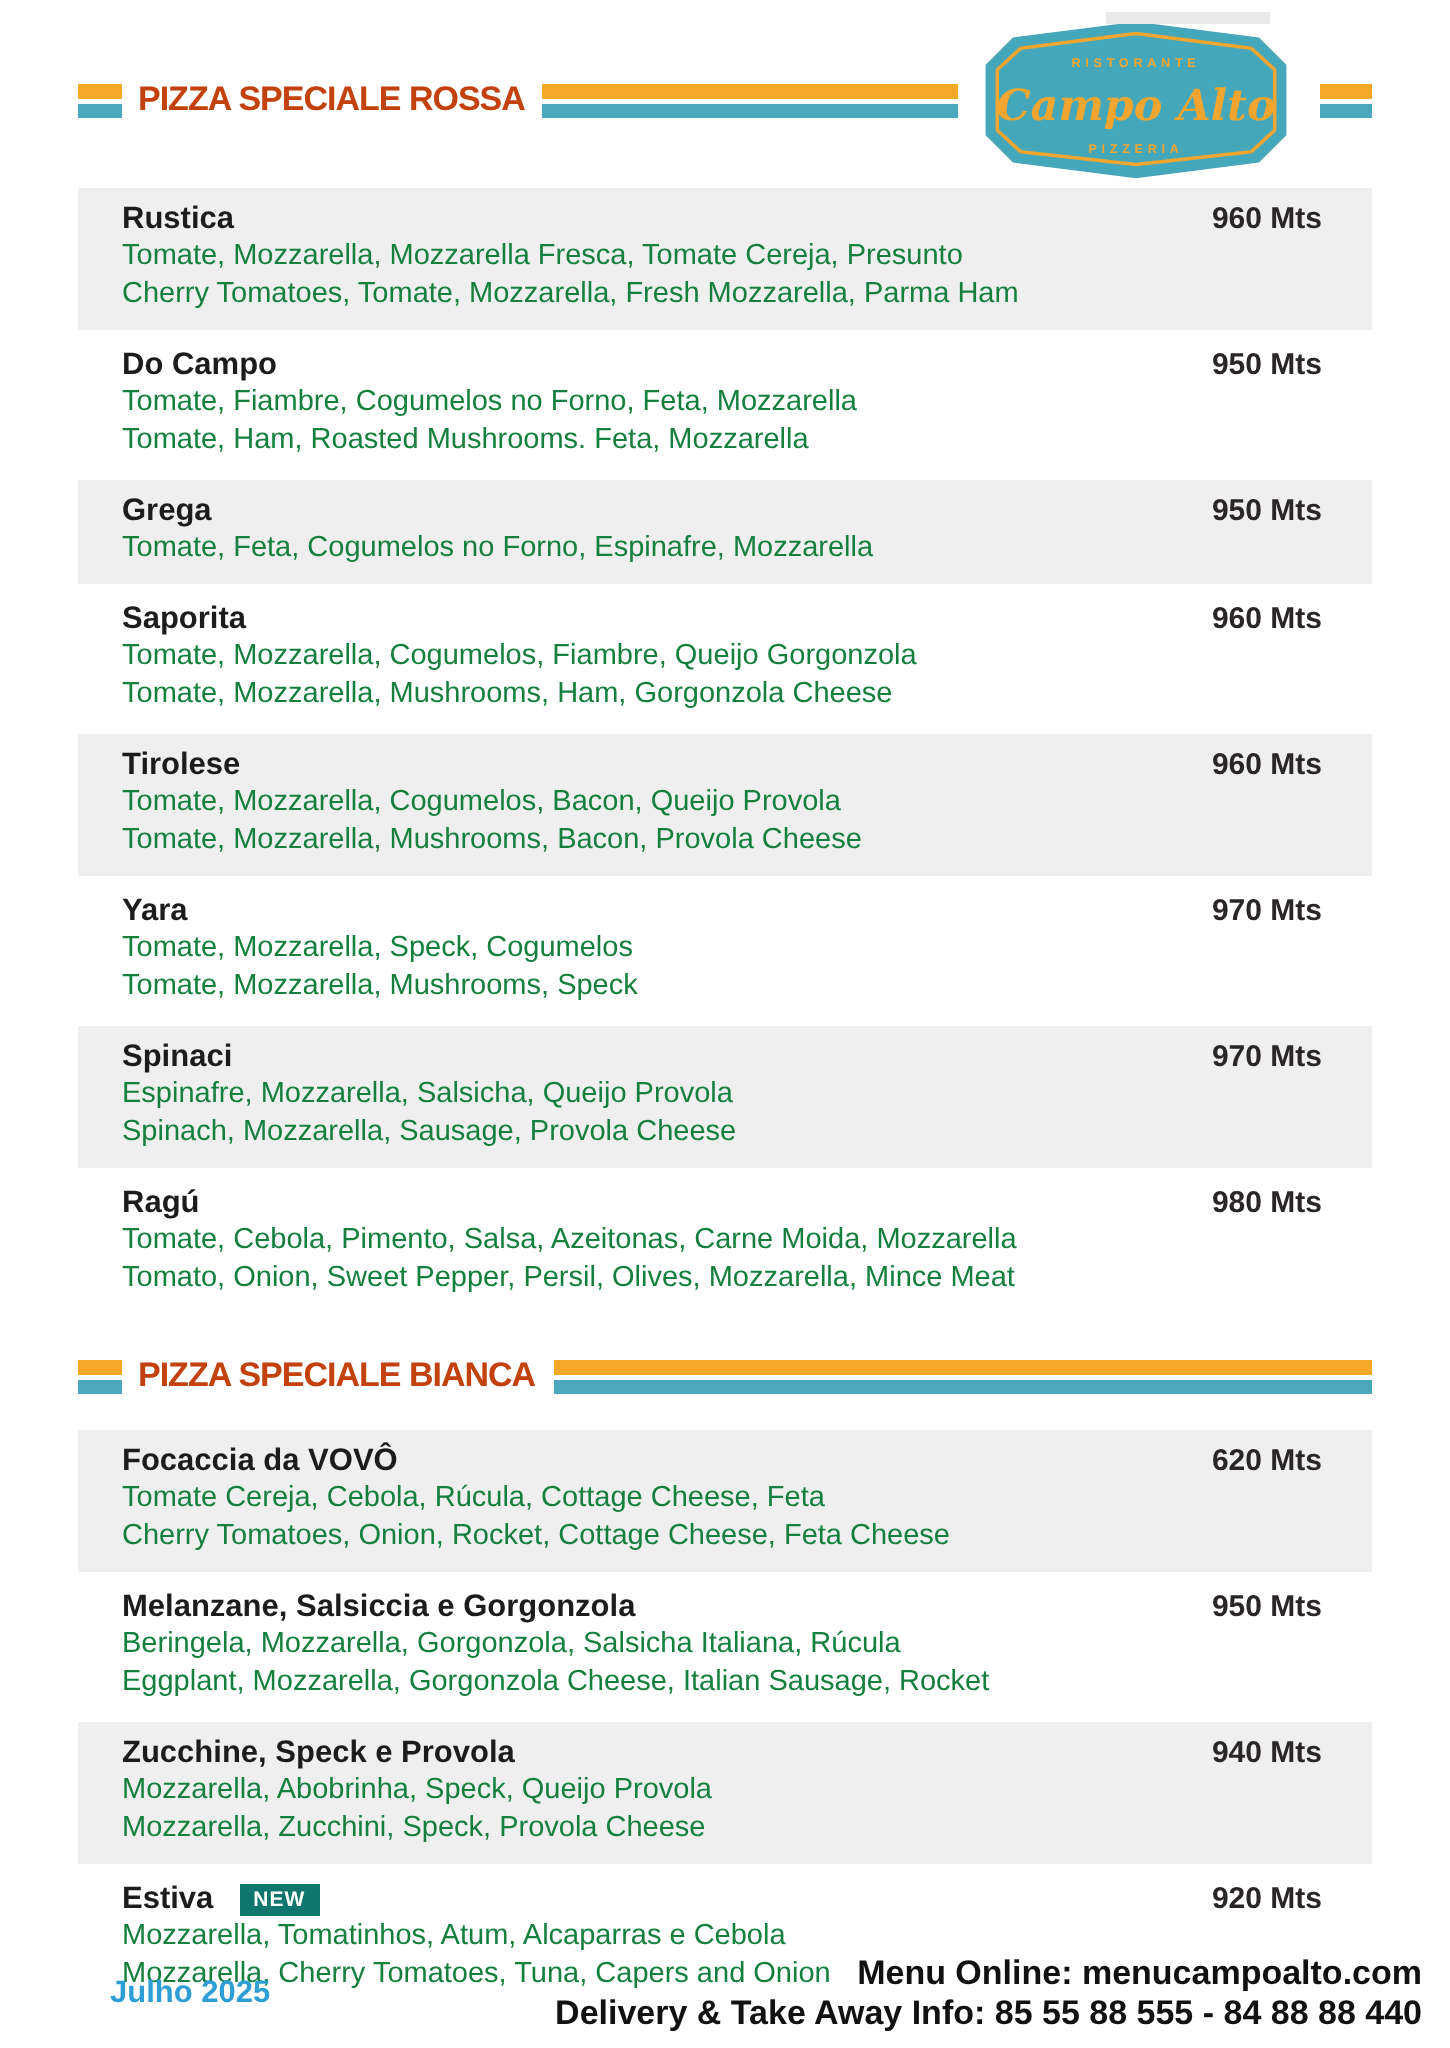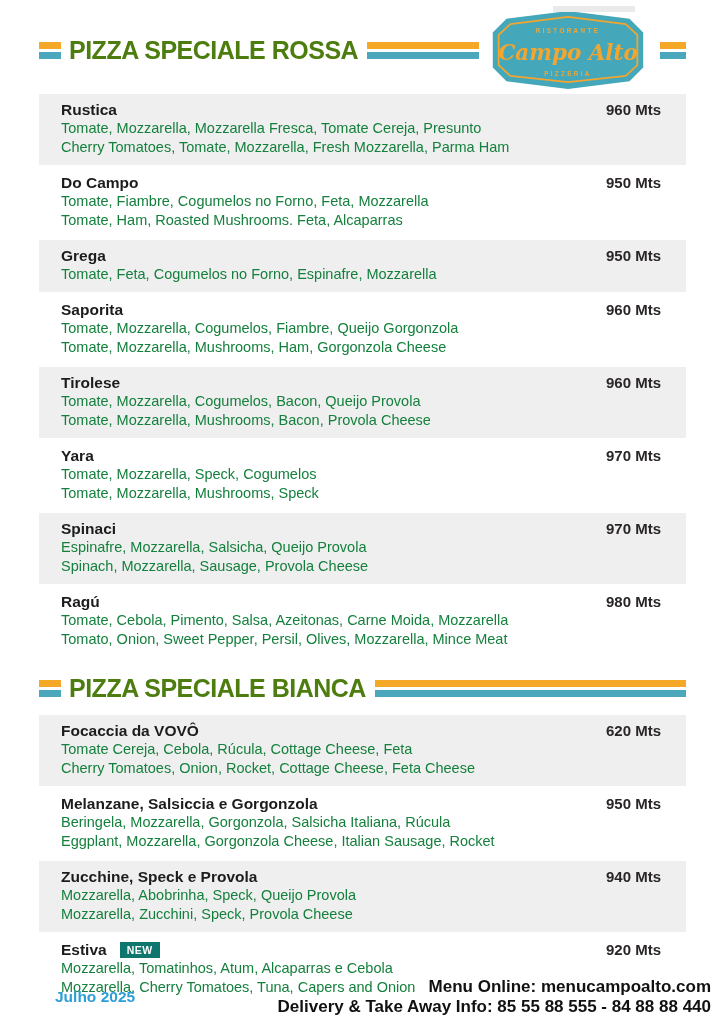--- a/index.html
+++ b/index.html
@@ -27,22 +27,22 @@
   .section-header.bianca { margin-top: 13px; margin-bottom: 9px; height: 36px; }
   .eq-mark {
     width: 22px; height: 17px; flex: 0 0 auto;
     background: linear-gradient(to bottom,
       #F5A827 0%, #F5A827 44%,
       #ffffff 44%, #ffffff 58%,
       #4BA7BC 58%, #4BA7BC 100%);
   }
   .eq-mark.after-logo { width: 26px; margin-left: 9px; }
   .section-title {
-    font-size: 25px; font-weight: bold; letter-spacing: -0.5px;
-    color: #4d7c0f; margin: 0 9px 0 8px; white-space: nowrap;
+    font-size: 17px; font-weight: bold; letter-spacing: -0.5px;
+    color: #c2410c; margin: 0 9px 0 8px; white-space: nowrap;
   }
   .stripe {
     flex: 1 1 auto; height: 17px;
     background: linear-gradient(to bottom,
       #F5A827 0%, #F5A827 44%,
       #ffffff 44%, #ffffff 58%,
       #4BA7BC 58%, #4BA7BC 100%);
   }
   .logo-wrap { flex: 0 0 auto; margin-left: 6px; line-height: 0; }
 
@@ -110,21 +110,21 @@
       </div>
       <div class="price">960 Mts</div>
     </div>
 
     <div class="item">
       <div class="item-main">
         <div class="item-name-row">
             <span class="item-name">Do Campo</span>
           </div>
         <div class="desc">Tomate, Fiambre, Cogumelos no Forno, Feta, Mozzarella</div>
-        <div class="desc">Tomate, Ham, Roasted Mushrooms. Feta, Alcaparras</div>
+        <div class="desc">Tomate, Ham, Roasted Mushrooms. Feta, Mozzarella</div>
       </div>
       <div class="price">950 Mts</div>
     </div>
 
     <div class="item shaded">
       <div class="item-main">
         <div class="item-name-row">
             <span class="item-name">Grega</span>
           </div>
         <div class="desc">Tomate, Feta, Cogumelos no Forno, Espinafre, Mozzarella</div>

